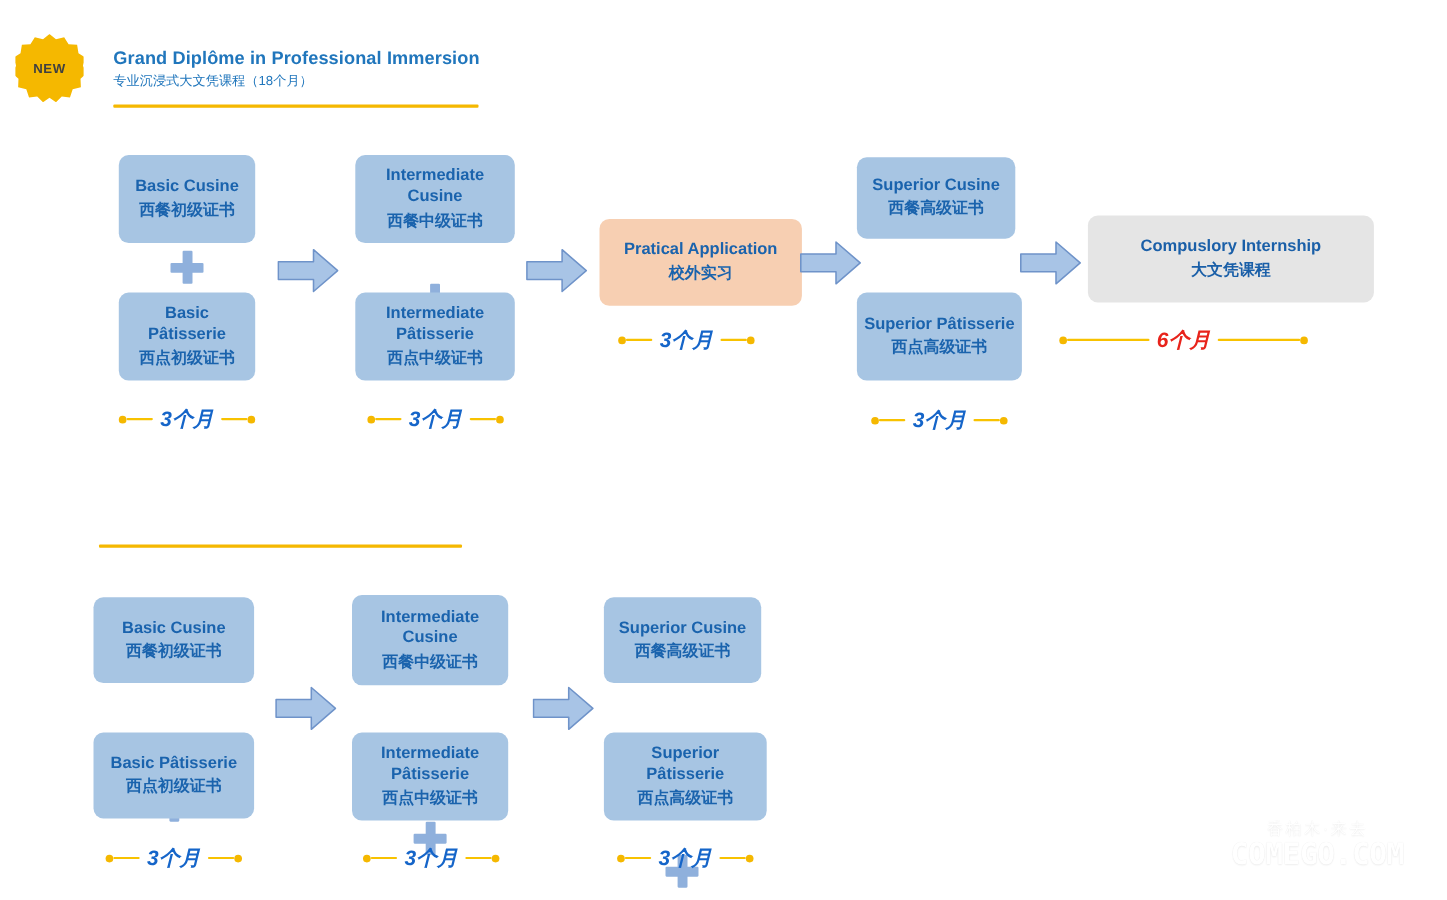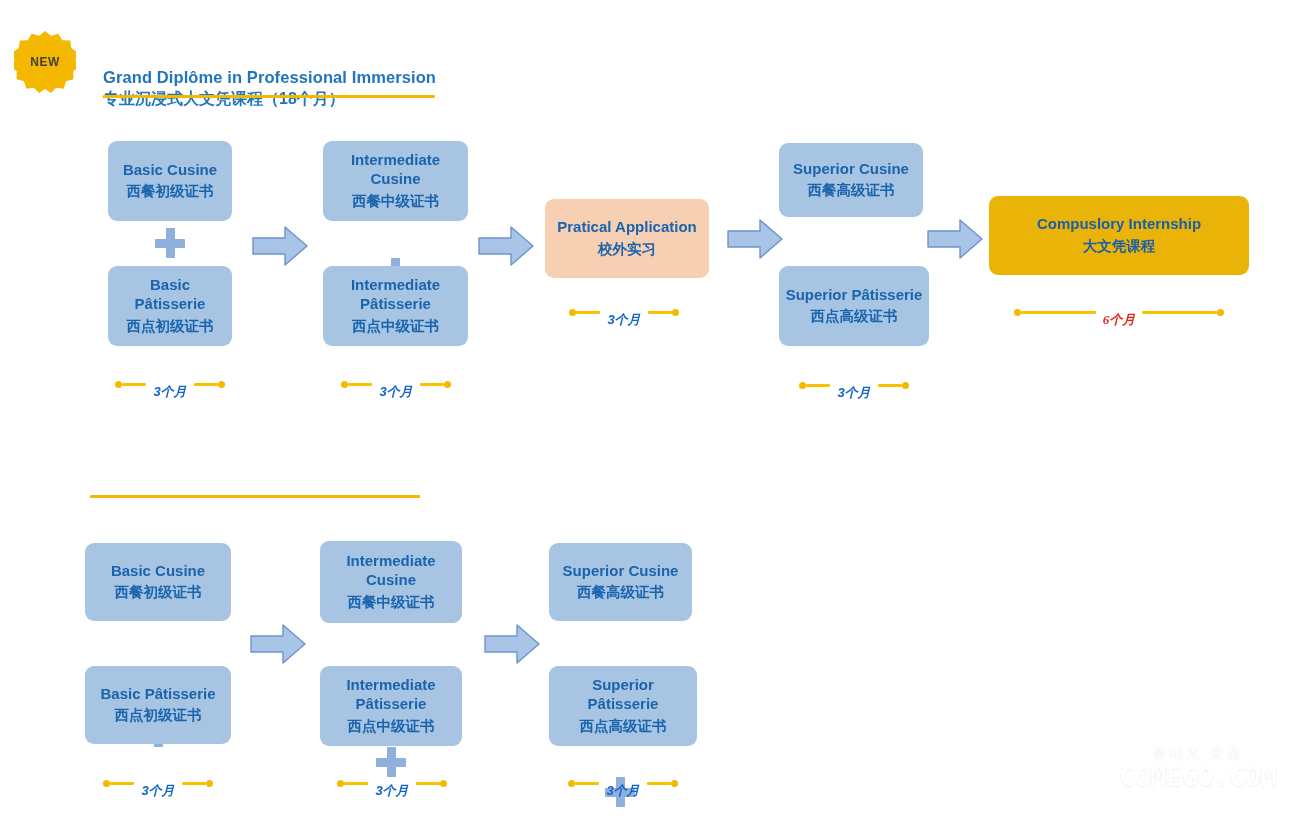--- a/index.html
+++ b/index.html
@@ -26,40 +26,40 @@
       96% 78%, 84% 81%, 80% 93%, 68% 91.5%, 59.5% 100%,
       50% 93.5%, 40.5% 100%, 32% 91.5%, 20% 93%, 16% 81%,
       4% 78%, 4.5% 65.5%, -5% 57%, 1% 46.5%, -3% 34.5%,
       7.5% 28%, 9.5% 15.5%, 22% 15%, 28.5% 4.5%, 40.5% 7.5%
     );
   }
 
   
   .sec-title-en{
     color:#2076bc;font-weight:bold;font-size:16.5px;
-    letter-spacing:.1px;white-space:nowrap;margin-top:24px;
+    letter-spacing:.1px;white-space:nowrap;
   }
   .sec-title-cn{
-    color:#2076bc;font-weight:bold;font-size:16px;
+    color:#2076bc;font-weight:normal;font-size:12px;
     white-space:nowrap;margin-top:2px;
   }
   .sec-rule{background:#f5b800;height:3px;border-radius:1px;}
 
   
   .box{
     border-radius:9px;
     display:flex;flex-direction:column;
     align-items:center;justify-content:center;
     text-align:center;
     box-sizing:border-box;
     padding:4px 6px;
   }
   .box.blue{background:#a7c5e3;}
   .box.peach{background:#f7cfb2;}
-  .box.gold{background:#eab308;}
+  .box.gold{background:#e5e5e5;}
   .box .en{
     color:#1a63ad;font-weight:bold;font-size:15px;line-height:1.33;
   }
   .box .cn{
     color:#1a63ad;font-weight:bold;font-size:14.5px;line-height:1.45;margin-top:2px;
   }
   .box.gold .en,.box.gold .cn{color:#1a5fa8;}
 
   
   .plus{
@@ -78,23 +78,22 @@
   
   .dur{
     display:flex;align-items:center;justify-content:center;
     white-space:nowrap;
   }
   .dur .dot{
     width:7px;height:7px;border-radius:50%;background:#f5b800;flex:none;
   }
   .dur .seg{height:2.5px;background:#f8c200;flex:none;border-radius:1px;}
   .dur .lbl{
-    color:#1565c9;font-weight:bold;font-style:italic;font-size:13px;
+    color:#1565c9;font-weight:bold;font-style:italic;font-size:19px;
     padding:0 7px;
-    margin-top:15px;
   }
   .dur .lbl.red{color:#e8231b;}
 
   
   .wm{
     text-align:center;color:#ffffff;
     text-shadow:0 0 1px rgba(0,0,0,.10), 0 1px 2px rgba(0,0,0,.07);
     user-select:none;
   }
   .wm .cn{font-size:15px;letter-spacing:2px;opacity:.92;}
@@ -158,21 +157,21 @@
     <span class="seg" style="width:24px;"></span>
     <span class="dot"></span>
   </div>
 
   <div class="abs" style="left:478px;top:225px;">
     <svg class="arrow" width="56" height="42" viewBox="0 0 56 42">
       <polygon points="1,13 33,13 33,2 55,21 33,40 33,29 1,29" fill="#a8c4e6" stroke="#6f93c9" stroke-width="1.4" stroke-linejoin="round"></polygon>
     </svg>
   </div>
 
-  <div class="abs box peach" style="left:545px;top:199px;width:164px;height:79px;">
+  <div class="abs box peach" style="left:545px;top:199px;width:184px;height:79px;">
     <div class="en">Pratical Application</div>
     <div class="cn">校外实习</div>
   </div>
   <div class="abs dur" style="left:554px;top:296px;width:140px;">
     <span class="dot"></span>
     <span class="seg" style="width:24px;"></span>
     <span class="lbl">3个月</span>
     <span class="seg" style="width:24px;"></span>
     <span class="dot"></span>
   </div>
@@ -203,21 +202,21 @@
   <div class="abs" style="left:927px;top:218px;">
     <svg class="arrow" width="56" height="42" viewBox="0 0 56 42">
       <polygon points="1,13 33,13 33,2 55,21 33,40 33,29 1,29" fill="#a8c4e6" stroke="#6f93c9" stroke-width="1.4" stroke-linejoin="round"></polygon>
     </svg>
   </div>
 
   <div class="abs box gold" style="left:989px;top:196px;width:260px;height:79px;">
     <div class="en">Compuslory Internship</div>
     <div class="cn">大文凭课程</div>
   </div>
-  <div class="abs dur" style="left:1000px;top:296px;width:238px;font-family:Liberation Serif, serif;">
+  <div class="abs dur" style="left:957px;top:296px;width:238px;">
     <span class="dot"></span>
     <span class="seg" style="width:75px;"></span>
     <span class="lbl red">6个月</span>
     <span class="seg" style="width:75px;"></span>
     <span class="dot"></span>
   </div>
 
   <div class="abs sec-rule" style="left:90px;top:495px;width:330px;"></div>
 
   <div class="abs box blue" style="left:85px;top:543px;width:146px;height:78px;">

